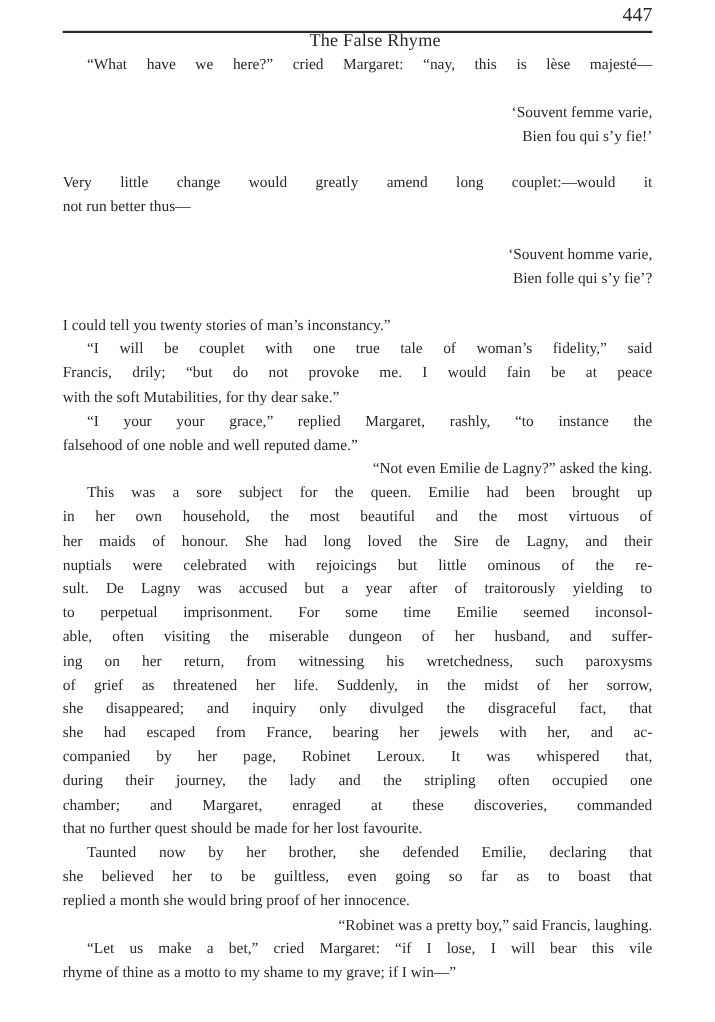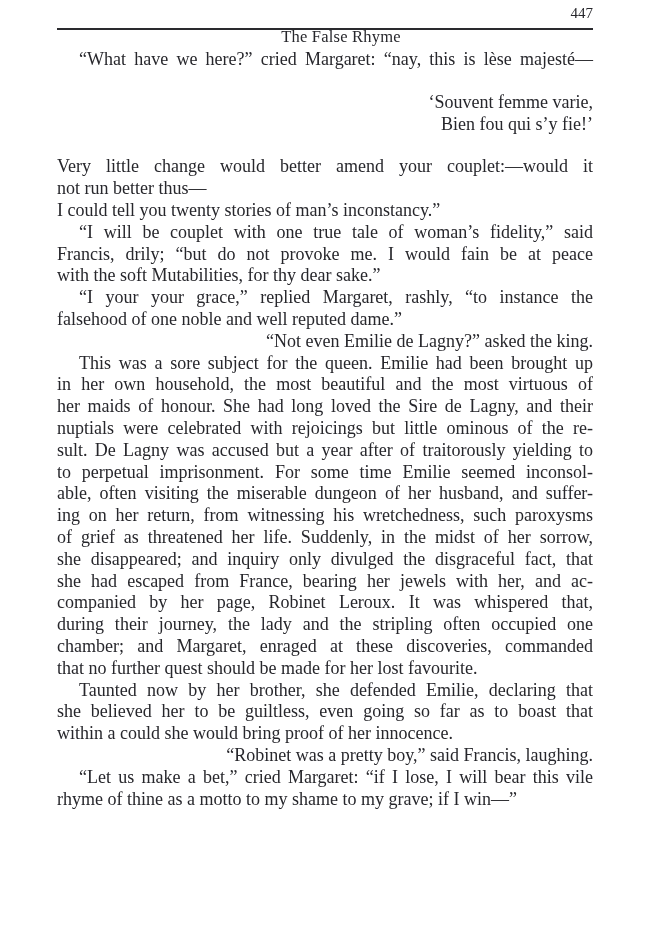--- a/index.html
+++ b/index.html
@@ -13,29 +13,29 @@
   .page { padding: 0 57px; width: 536px; }
   .header { position: relative; padding-top: 4px; height: 21px; }
   .header-title {
     text-align: center; font-size: 16.5px; line-height: 18px;
     transform: translateX(16px);
     letter-spacing: 0.2px;
     margin-top: 24px;
   }
   .page-number {
     position: absolute; right: 0; top: 4px;
-    font-size: 15px; line-height: 18px;
+    font-size: 18px; line-height: 18px;
   }
   .rule { border-top: 2px solid #2a2a2e; margin-top: 3px; }
   .content { margin-top: 19px; }
   .para { margin: 0; }
   .verse { margin: 21px 0 0 196px; }
   .verse + .para { margin-top: 21px; }
   .line {
-    font-size: 18px;
+    font-size: 14px;
     line-height: 21.8px;
     white-space: normal;
   }
   .line.fill { text-align: justify; text-align-last: justify; }
   .line.indent { text-indent: 22px; text-align: right; }
   .verse .line { text-align: right; }
 </style>
 </head>
 <body>
 
@@ -47,22 +47,26 @@
   <div class="rule"></div>
   <div class="content" id="page-body">
       <div class="para">
         <div class="line fill indent">“What have we here?” cried Margaret: “nay, this is lèse majesté—</div>
       </div>
       <div class="verse">
         <div class="line">‘Souvent femme varie,</div>
         <div class="line">Bien fou qui s’y fie!’</div>
       </div>
       <div class="para">
-        <div class="line fill">Very little change would better amend your couplet:—would it</div>
+        <div class="line fill">Very little change would greatly amend long couplet:—would it</div>
         <div class="line">not run better thus—</div>
+      </div>
+      <div class="verse">
+        <div class="line">‘Souvent homme varie,</div>
+        <div class="line">Bien folle qui s’y fie’?</div>
       </div>
       <div class="para">
         <div class="line">I could tell you twenty stories of man’s inconstancy.”</div>
       </div>
       <div class="para">
         <div class="line fill indent">“I will be couplet with one true tale of woman’s fidelity,” said</div>
         <div class="line fill">Francis, drily; “but do not provoke me. I would fain be at peace</div>
         <div class="line">with the soft Mutabilities, for thy dear sake.”</div>
       </div>
       <div class="para">
@@ -85,21 +89,21 @@
         <div class="line fill">she disappeared; and inquiry only divulged the disgraceful fact, that</div>
         <div class="line fill">she had escaped from France, bearing her jewels with her, and ac-</div>
         <div class="line fill">companied by her page, Robinet Leroux. It was whispered that,</div>
         <div class="line fill">during their journey, the lady and the stripling often occupied one</div>
         <div class="line fill">chamber; and Margaret, enraged at these discoveries, commanded</div>
         <div class="line">that no further quest should be made for her lost favourite.</div>
       </div>
       <div class="para">
         <div class="line fill indent">Taunted now by her brother, she defended Emilie, declaring that</div>
         <div class="line fill">she believed her to be guiltless, even going so far as to boast that</div>
-        <div class="line">within a could she would bring proof of her innocence.</div>
+        <div class="line">replied a month she would bring proof of her innocence.</div>
       </div>
       <div class="para">
         <div class="line indent">“Robinet was a pretty boy,” said Francis, laughing.</div>
       </div>
       <div class="para">
         <div class="line fill indent">“Let us make a bet,” cried Margaret: “if I lose, I will bear this vile</div>
         <div class="line">rhyme of thine as a motto to my shame to my grave; if I win—”</div>
       </div>
     </div>
 </div>

